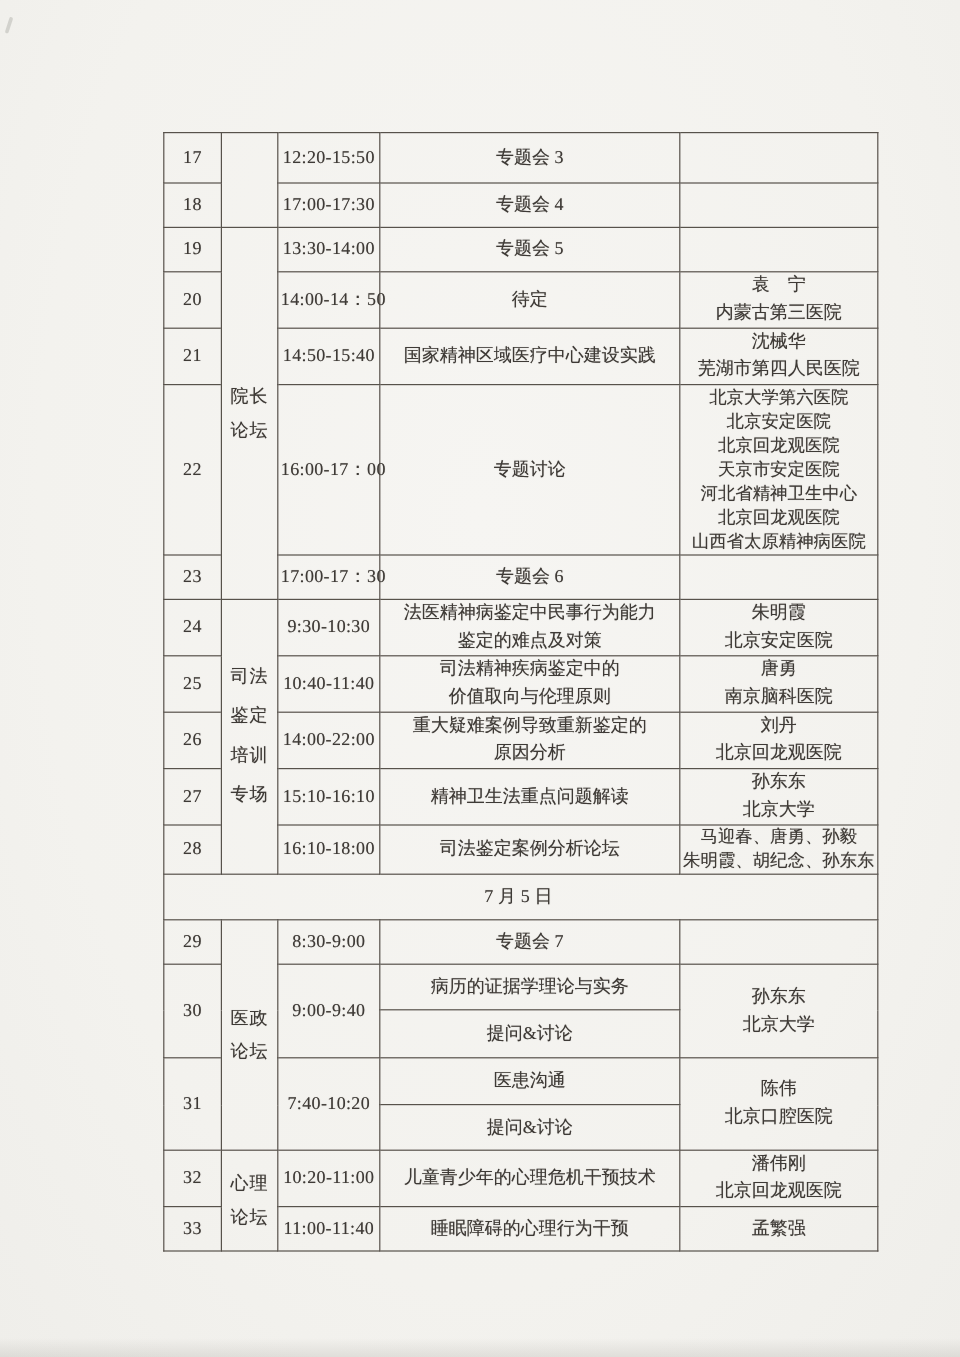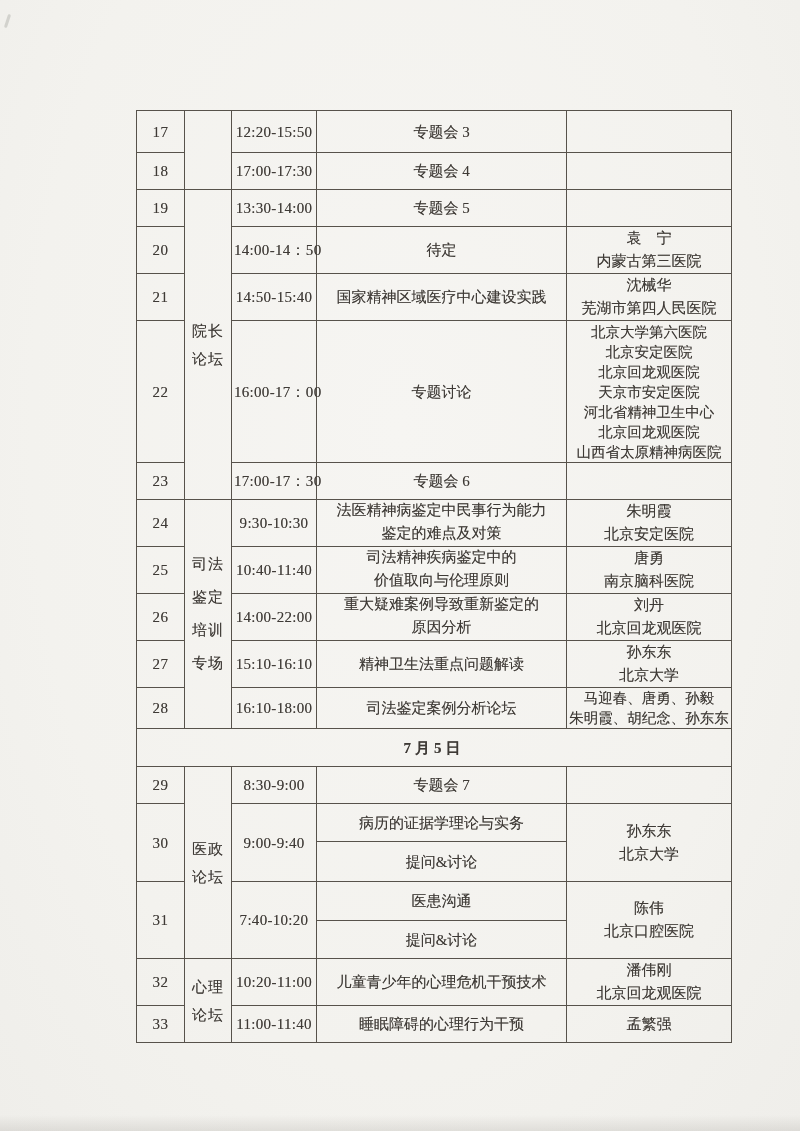--- a/index.html
+++ b/index.html
@@ -38,21 +38,21 @@
   td.num{font-size:15px;letter-spacing:0.5px;}
   td.time{font-size:15px;letter-spacing:0.3px;white-space:nowrap;}
   td.group{font-size:16px;}
   td.group .gline{line-height:28px;letter-spacing:1px;}
   td.group.tall .gline{line-height:33px;text-align:center;}
   td.topic{font-size:15px;}
   td.topic .tline{line-height:23px;font-family:Liberation Mono, monospace;}
   td.speaker{font-size:15px;}
   td.speaker .sline{line-height:23px;}
   td.speaker .orgline{line-height:20px;font-size:14.5px;}
-  td.date{font-size:16px;letter-spacing:4px;font-weight:bold;}
+  td.date{font-size:16px;letter-spacing:4px;}
 </style>
 </head>
 <body>
 
 <div class="paper">
   <div class="corner-mark"></div>
 
   <table class="schedule">
     <colgroup>
       <col style="width:48px">

